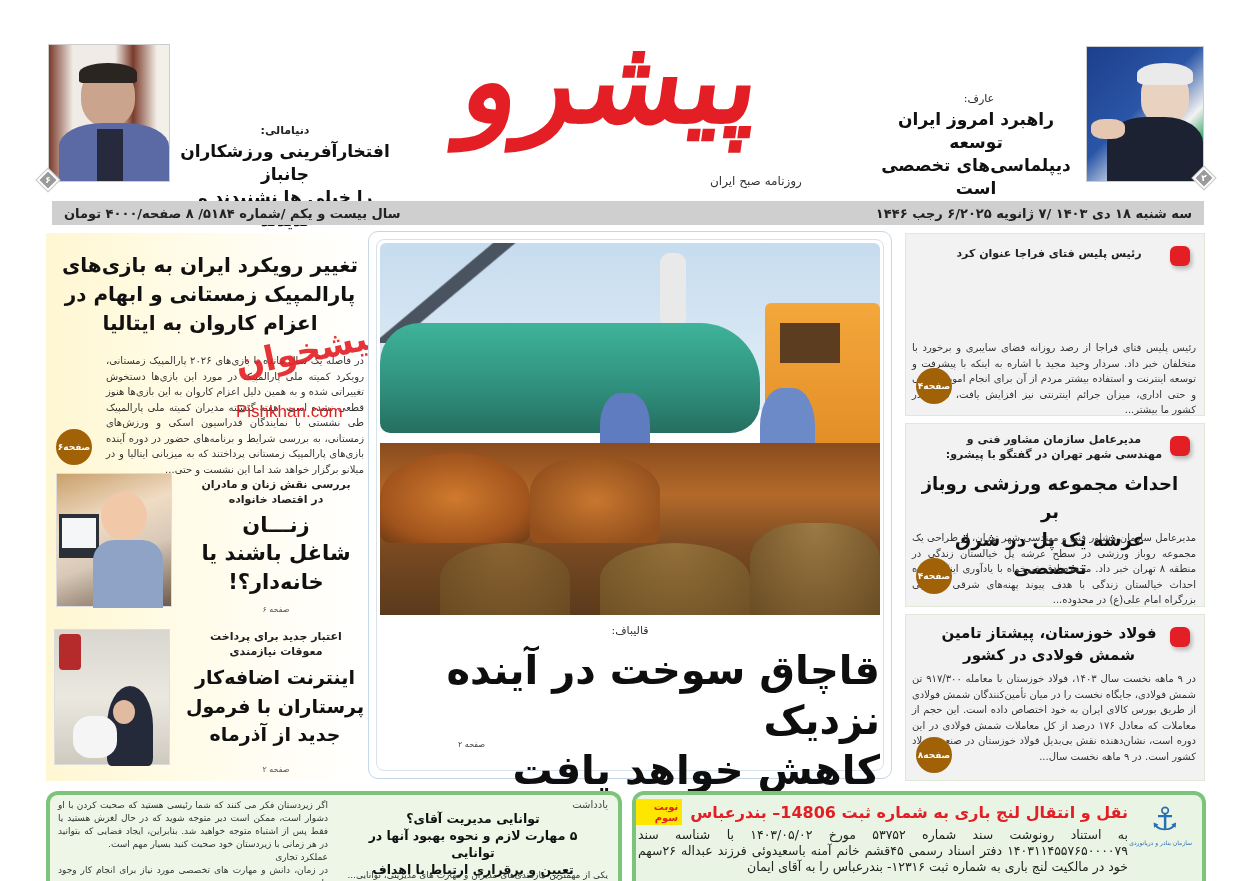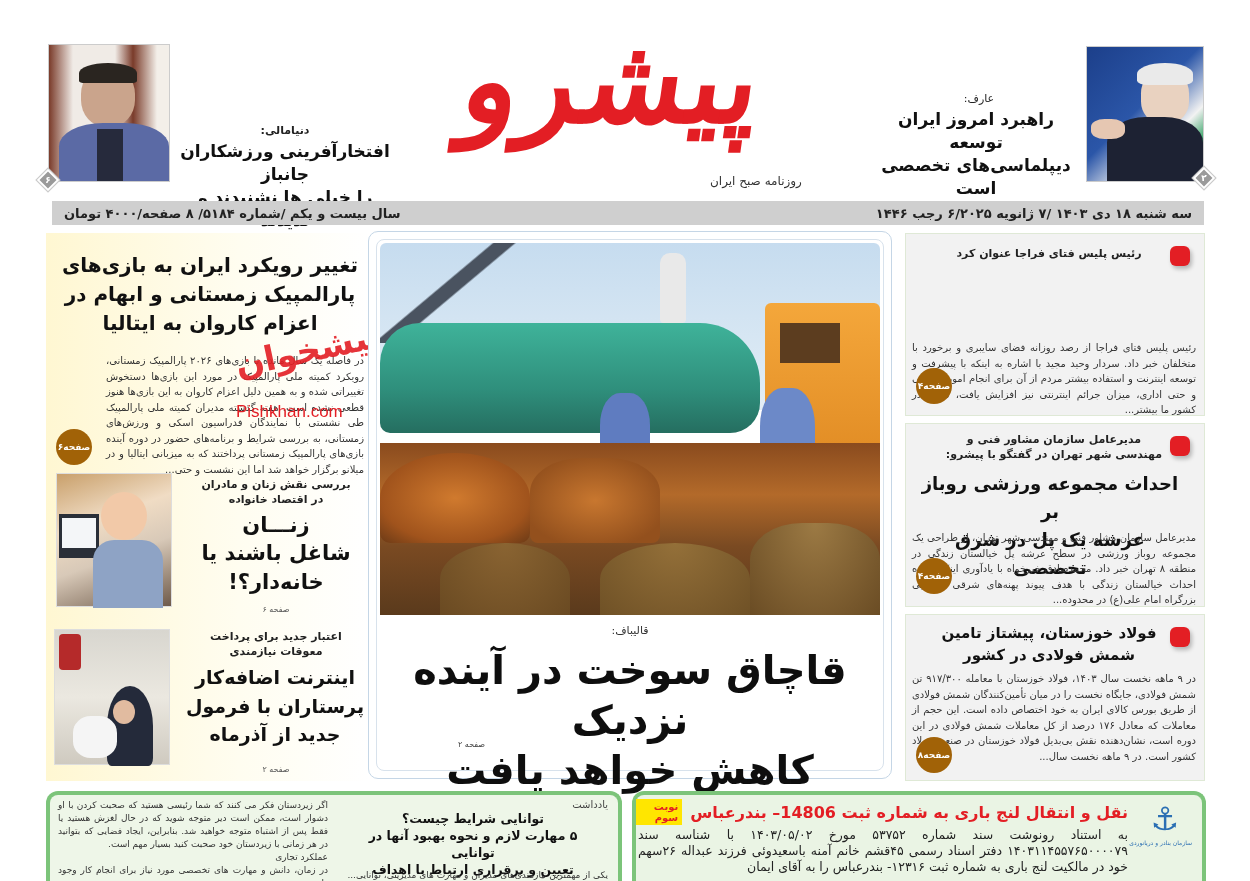--- a/index.html
+++ b/index.html
@@ -28,21 +28,21 @@
   .red-badge { position: absolute; width: 36px; height: 36px; border-radius: 50%; background: #a16207; color: #fff; font-size: 9px; font-weight: bold; text-align: center; line-height: 36px; }
   .kicker { font-size: 11px; font-weight: bold; color: #222; text-align: center; line-height: 1.4; }
   .headline { font-weight: bold; text-align: center; color: #111; }
   .body-text { font-size: 10px; color: #333; line-height: 1.55; text-align: justify; }
 
   
   .center-frame { left: 368px; top: 231px; width: 524px; height: 548px; border: 1px solid #c5d6e6; border-radius: 10px; background: #fff; }
   .center-inner { left: 376px; top: 239px; width: 508px; height: 532px; border: 1px solid #d8e2ec; border-radius: 8px; background: #fff; }
   .hero-photo { left: 380px; top: 243px; width: 500px; height: 372px; overflow: hidden; border-radius: 6px 6px 0 0; }
   .hero-kicker { left: 380px; top: 624px; width: 500px; text-align: center; font-size: 11px; color: #333; }
-  .hero-title { left: 380px; top: 645px; width: 500px; text-align: center; font-size: 40px; font-weight: bold; line-height: 1.25; color: #0e0e0e; }
+  .hero-title { left: 380px; top: 645px; width: 500px; text-align: right; font-size: 40px; font-weight: bold; line-height: 1.25; color: #0e0e0e; }
   .hero-page { left: 458px; top: 740px; font-size: 8px; color: #444; }
 
   
   .watermark { left: 236px; top: 330px; width: 150px; height: 100px; pointer-events: none; }
   .wm-fa { position: absolute; right: 4px; top: 0; font-size: 34px; font-weight: bold; color: #e31e24; transform: rotate(-12deg); opacity: 0.9; }
   .wm-en { position: absolute; left: 0; top: 72px; font-size: 17px; color: #e31e24; font-family: "Liberation Sans", sans-serif; direction: ltr; }
 
   
   .bottom-left { left: 46px; top: 791px; width: 576px; height: 90px; border: 4px solid #7cc47a; border-bottom: none; border-radius: 12px 12px 0 0; background: #eef6e8; }
   .bottom-right { left: 632px; top: 791px; width: 574px; height: 90px; border: 4px solid #7cc47a; border-bottom: none; border-radius: 12px 12px 0 0; background: #eaf4e4; }
@@ -195,21 +195,21 @@
       <div>شمش فولادی در کشور</div>
     </div>
     <div class="body-text" style="position:absolute; right:8px; top:56px; width:284px;">در ۹ ماهه نخست سال ۱۴۰۳، فولاد خوزستان با معامله ۹۱۷/۳۰۰ تن شمش فولادی، جایگاه نخست را در میان تأمین‌کنندگان شمش فولادی از طریق بورس کالای ایران به خود اختصاص داده است. این حجم از معاملات که معادل ۱۷۶ درصد از کل معاملات شمش فولادی در این دوره است، نشان‌دهنده نقش بی‌بدیل فولاد خوزستان در صنعت فولاد کشور است. در ۹ ماهه نخست سال...</div>
     <div class="red-badge" style="left:10px; top:122px;">صفحه۸</div>
   </div>
 </div>
 
 <div class="abs bottom-left">
   <div style="position:absolute; right:10px; top:4px; font-size:10px; color:#444;">یادداشت</div>
   <div class="headline" style="position:absolute; right:30px; top:16px; width:230px; font-size:12.5px; line-height:1.35;">
-    <div>توانایی شرایط چیست؟</div>
+    <div>توانایی مدیریت آقای؟</div>
     <div>۵ مهارت لازم و نحوه بهبود آنها در توانایی</div>
     <div>تعیین و برقراری ارتباط با اهداف</div>
   </div>
   <div class="body-text" style="position:absolute; right:10px; top:74px; width:270px; font-size:9px;">یکی از مهمترین نیازمندی‌های مدیران و مهارت های مدیریتی، توانایی...</div>
   <div class="body-text" style="position:absolute; left:8px; top:4px; width:270px; font-size:9px; line-height:1.45;">
     <div>اگر زیردستان فکر می کنند که شما رئیسی هستید که صحبت کردن با او دشوار است، ممکن است دیر متوجه شوید که در حال لغزش هستید یا فقط پس از اشتباه متوجه خواهید شد. بنابراین، ایجاد فضایی که بتوانید در هر زمانی با زیردستان خود صحبت کنید بسیار مهم است.</div>
     <div>عملکرد تجاری</div>
     <div>در زمان، دانش و مهارت های تخصصی مورد نیاز برای انجام کار وجود دارد</div>
   </div>
 </div>

